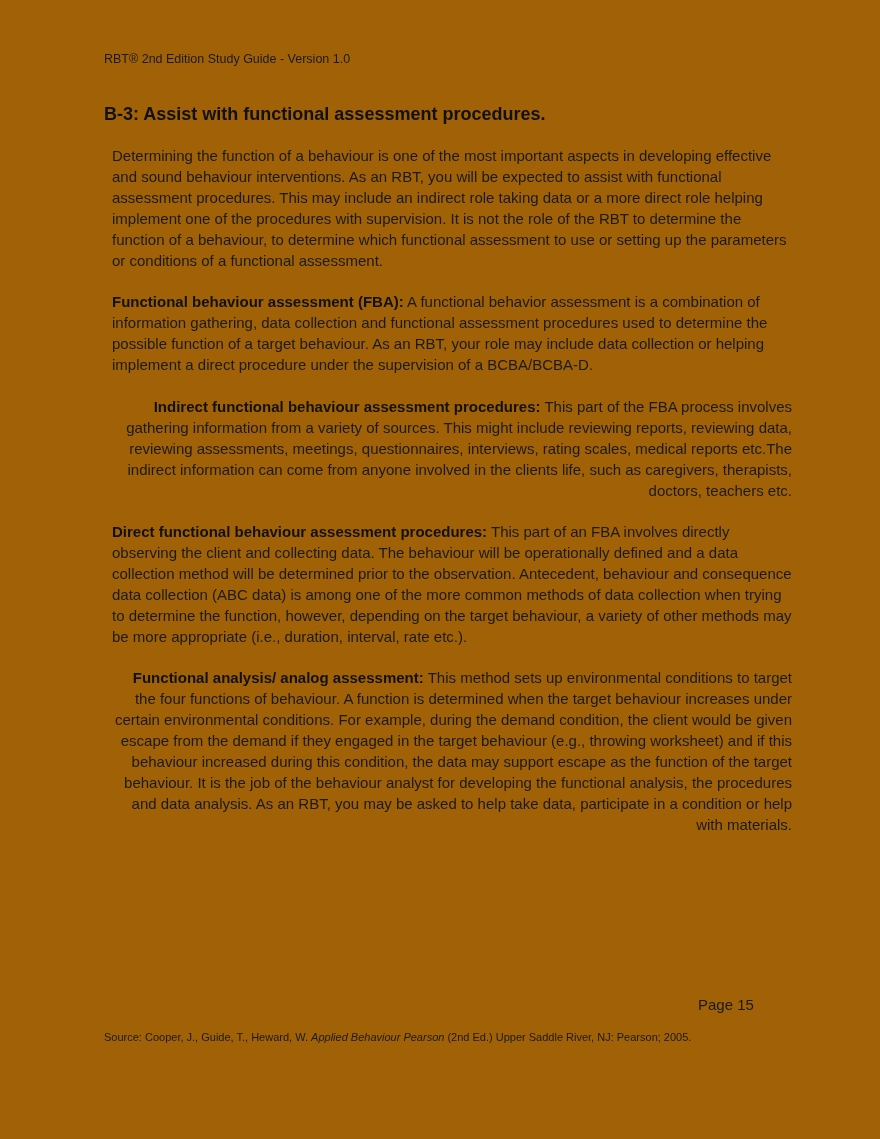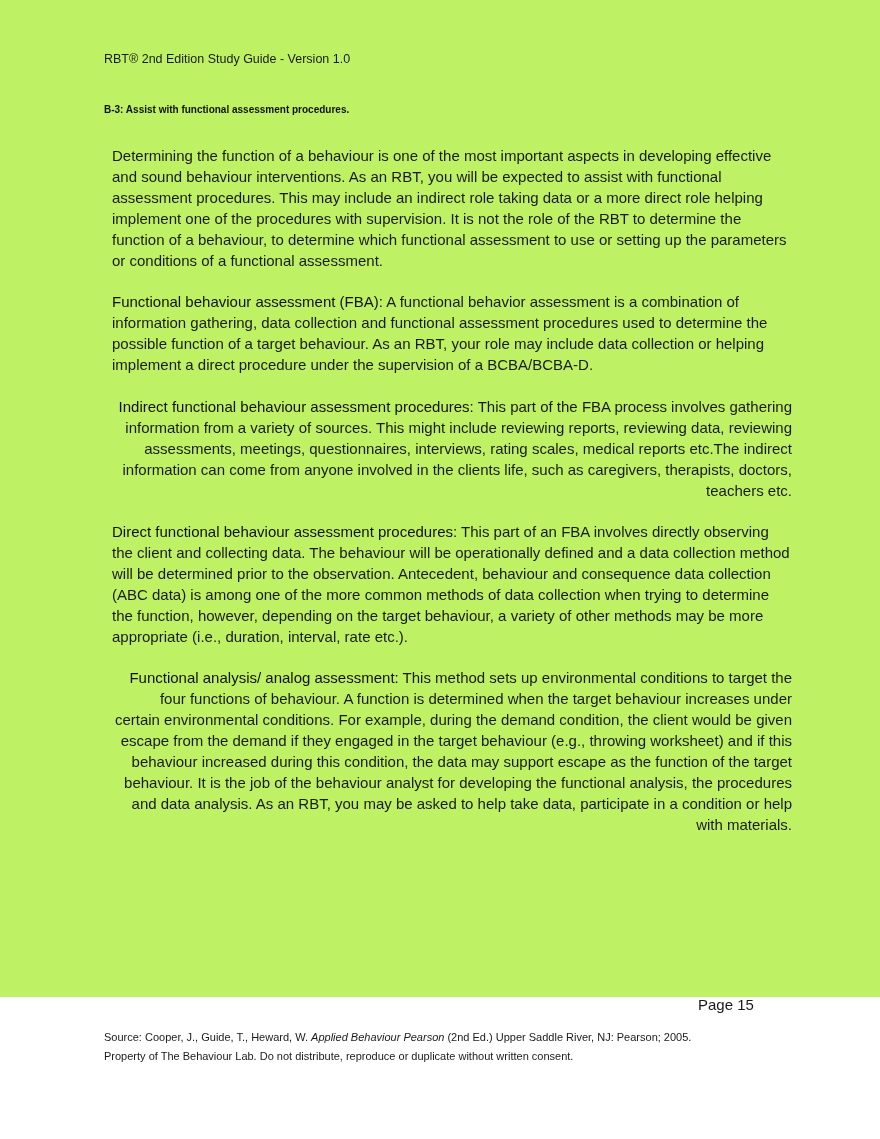--- a/index.html
+++ b/index.html
@@ -11,50 +11,50 @@
       width: 880px;
       height: 1139px;
       position: relative;
       overflow: hidden;
       font-family: "Liberation Sans", sans-serif;
       color: #1a1a1a;
     }
     .page {
       position: absolute;
       left: 0; top: 0;
-      width: 880px; height: 997px;
-      background: #bef264;
+      width: 880px; height: 1139px;
+      background: #a16207;
     }
     .header {
       position: absolute;
       left: 104px;
       top: 52px;
       font-size: 12.5px;
       color: #1a1a1a;
       letter-spacing: 0;
     }
     .section-title {
       position: absolute;
       left: 104px;
       top: 104px;
-      font-size: 10px;
+      font-size: 18px;
       font-weight: bold;
       color: #111;
     }
     .body-text {
       position: absolute;
       left: 104px;
       width: 680px;
       font-size: 15px;
       line-height: 21px;
       color: #1a1a1a;
       margin-left: 8px;
     }
     .body-text b {
-      font-weight: normal;
+      font-weight: bold;
       color: #111;
     }
     .p1 { top: 145px; }
     .p2 { top: 291px; }
     .p3 { top: 396px; text-align: right; }
     .p4 { top: 521px; }
     .p5 { top: 667px; text-align: right; }
     .footer-source {
       position: absolute;
       left: 104px;
@@ -104,17 +104,16 @@
   </div>
 
   <div class="body-text p5">
     <b>Functional analysis/ analog assessment:</b><span> This method sets up environmental conditions to target the four functions of behaviour. A function is determined when the target behaviour increases under certain environmental conditions. For example, during the demand condition, the client would be given escape from the demand if they engaged in the target behaviour (e.g., throwing worksheet) and if this behaviour increased during this condition, the data may support escape as the function of the target behaviour. It is the job of the behaviour analyst for developing the functional analysis, the procedures and data analysis. As an RBT, you may be asked to help take data, participate in a condition or help with materials.</span>
   </div>
 
   <div class="footer-source">
     <span>Source: Cooper, J., Guide, T., Heward, W. </span><i>Applied Behaviour Pearson</i><span> (2nd Ed.) Upper Saddle River, NJ: Pearson; 2005.</span>
   </div>
 
-  <div class="footer-property">Property of The Behaviour Lab. Do not distribute, reproduce or duplicate without written consent.</div>
 
   <div class="page-number">Page 15</div>
 
 </div>
 
 </body></html>

